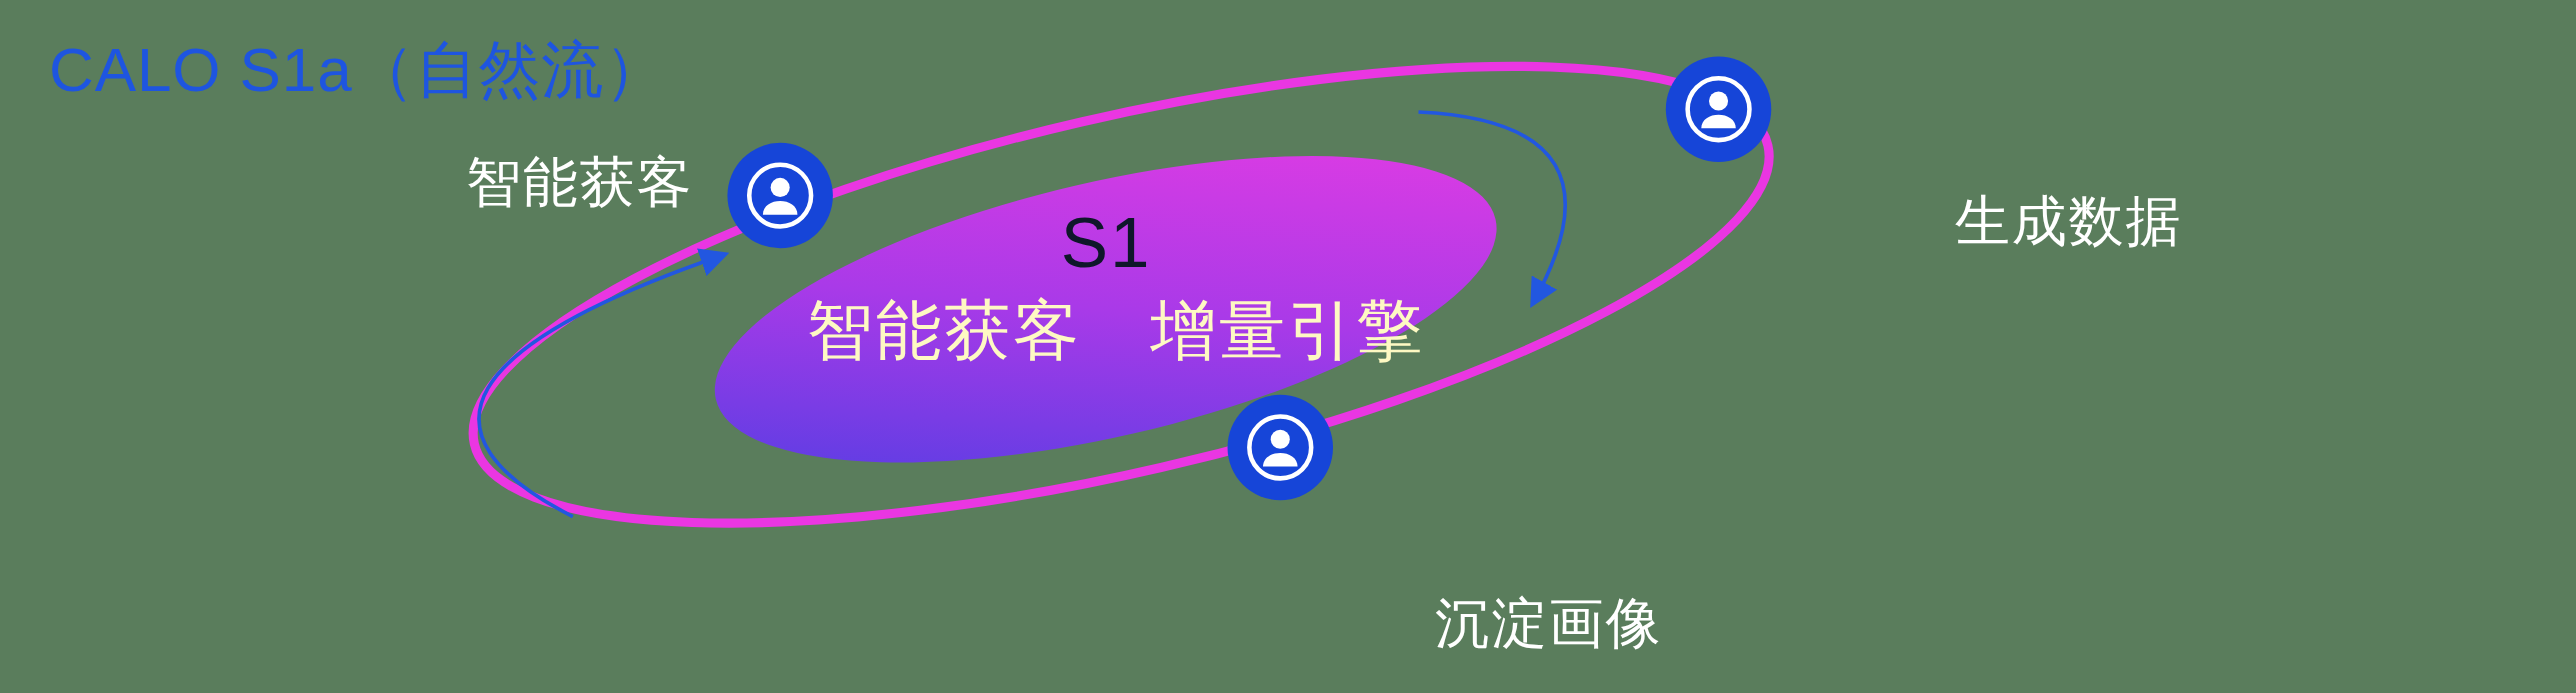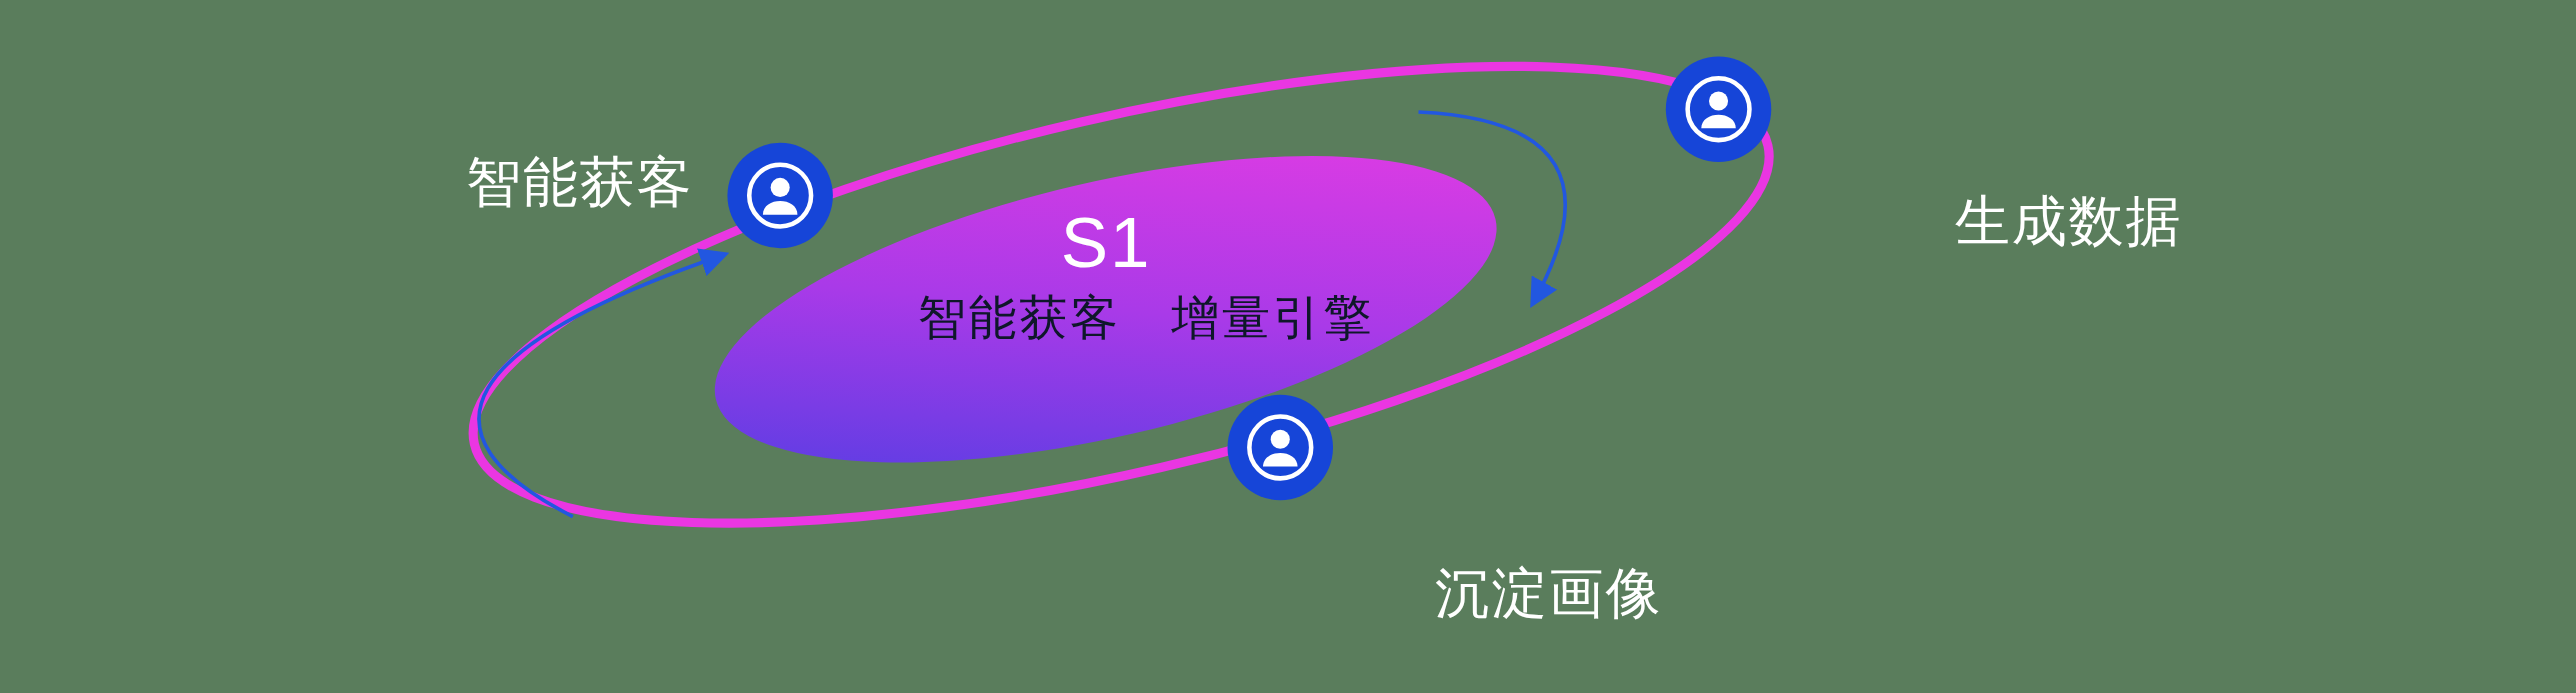--- a/index.html
+++ b/index.html
@@ -32,33 +32,32 @@
     letter-spacing: 0.9px;
   }
   .label-white {
     color: #ffffff;
     font-size: 55px;
     letter-spacing: 1.8px;
   }
   .center-title {
     position: absolute;
     transform: translateX(-50%);
-    color: #ffffff;
+    color: #0f172a;
     font-size: 71px;
     letter-spacing: 1.8px;
     white-space: pre;
   }
   .center-sub {
     position: absolute;
     transform: translateX(-50%);
-    color: #0f172a;
-    font-size: 48px;
+    color: #fef9c3;
+    font-size: 66px;
     letter-spacing: 2.7px;
     white-space: pre;
-    margin-left: 30px;
   }
 </style>
 </head>
 <body>
 
 <div class="stage">
 
   <svg class="diagram-svg" viewBox="0 0 2833 763" aria-hidden="true">
     <defs>
       <linearGradient id="centerGrad" x1="0" y1="1" x2="1" y2="0">
@@ -102,20 +101,21 @@
         <circle r="34" fill="none" stroke="#ffffff" stroke-width="5"></circle>
         <circle cy="-9" r="10.5" fill="#ffffff"></circle>
         <path d="M -19 21 C -19 1 19 1 19 21 Z" fill="#ffffff"></path>
       </g>
     </g>
   </svg>
 
   <div class="center-title" style="left:1106px; top:202px;">S1</div>
   <div class="center-sub" style="left:1116px; top:286px;">智能获客　增量引擎</div>
 
+  <div class="label label-blue" style="left:49px; top:36px;">CALO S1a（自然流）</div>
   <div class="label label-white" style="left:466px; top:152px;">智能获客</div>
 
   <div class="label label-white" style="left:1955px; top:191px;text-align:right;">生成数据</div>
 
-  <div class="label label-white" style="left:1435px; top:563px;">沉淀画像</div>
+  <div class="label label-white" style="left:1435px; top:593px;">沉淀画像</div>
 
 </div>
 
 
 </body></html>

